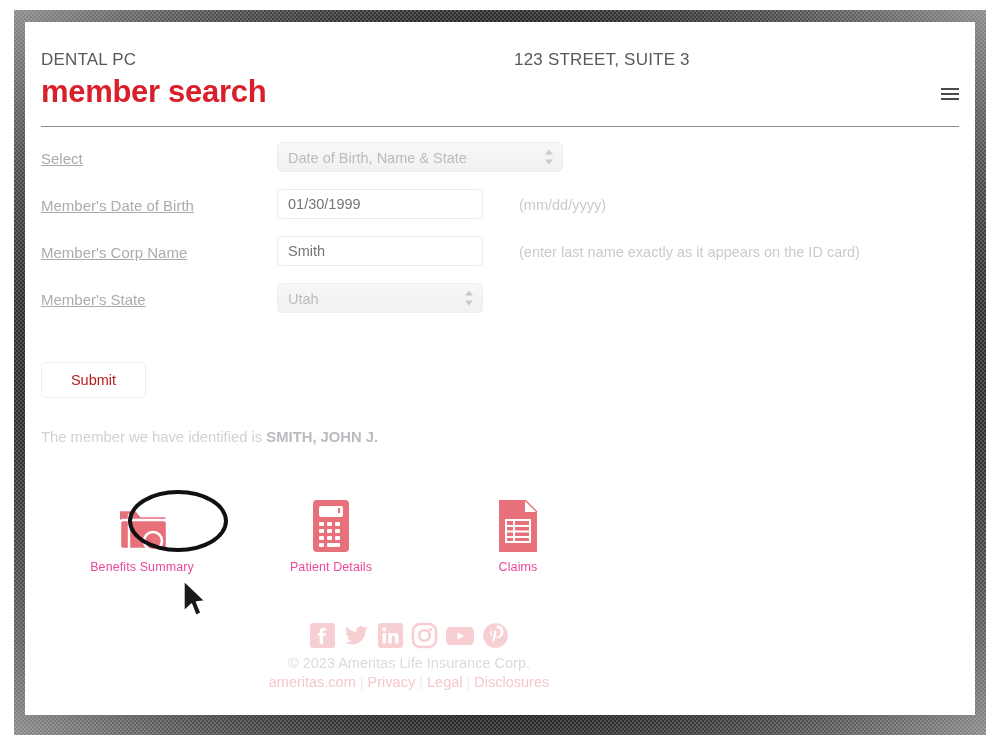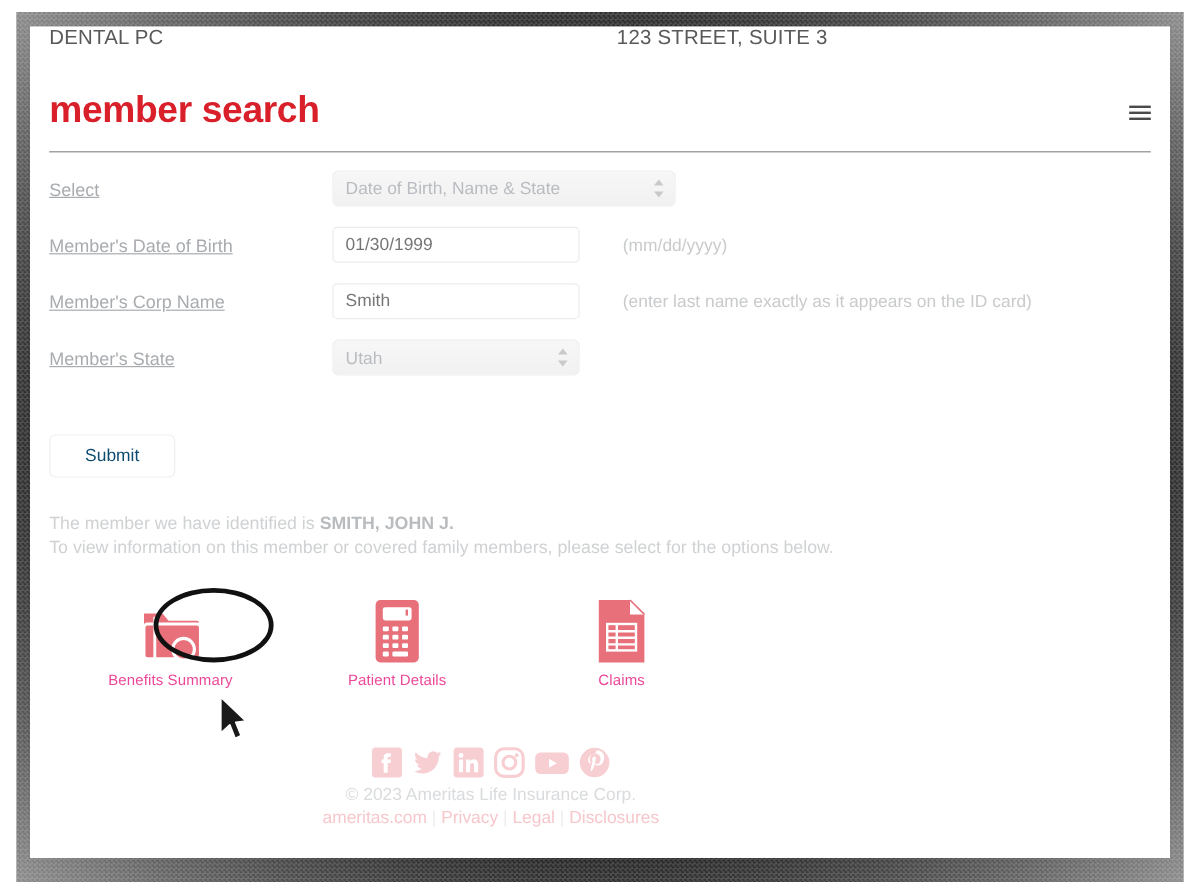--- a/index.html
+++ b/index.html
@@ -32,21 +32,21 @@
   
   #page {
     position: absolute;
     left: 25px; top: 22px;
     width: 950px; height: 693px;
     background: #ffffff;
     overflow: hidden;
   }
 
   
-  .hdr-row { position: absolute; left: 16px; top: 0; width: 918px; height: 30px; }
+  .hdr-row { position: absolute; left: 16px; top: 28px; width: 918px; height: 30px; }
   .practice-name {
     position: absolute; left: 0; top: 0;
     font-size: 17px; color: #58595b; letter-spacing: 0.2px;
   }
   .practice-addr {
     position: absolute; left: 473px; top: 0;
     font-size: 17px; color: #58595b; letter-spacing: 0.2px;
   }
 
   .title-row { position: absolute; left: 16px; top: 52px; width: 918px; height: 50px; }
@@ -112,21 +112,21 @@
     position: absolute; left: 478px; top: 10px;
     font-size: 14.5px; color: #c8cacc;
   }
 
   
   .submit-btn {
     position: absolute; left: 16px; top: 340px;
     width: 105px; height: 36px;
     border: 1px solid #efefef; border-radius: 5px;
     background: #ffffff;
-    color: #0c4a6e; font-size: 14.5px;
+    color: #b91c1c; font-size: 14.5px;
     display: flex; align-items: center; justify-content: center;
     cursor: pointer;
     font-family: "Liberation Sans", sans-serif;
     text-align: right;
   }
 
   
   .result { position: absolute; left: 16px; top: 405px; width: 900px; }
   .result-line {
     font-size: 14.8px; color: #cfd1d3; line-height: 20px;
@@ -233,21 +233,20 @@
       </div>
     </div>
   </div>
 
   <div class="submit-btn">Submit</div>
 
   <div class="result">
     <div class="result-line">
       <span>The member we have identified is </span><b>SMITH, JOHN J.</b>
     </div>
-    <div class="result-line">To view information on this member or covered family members, please select for the options below.</div>
   </div>
 
   <div class="options">
 
     <div class="opt" style="left:36px; top:0;">
       <div class="opt-ico">
         <svg width="52" height="54" viewBox="0 0 52 54">
           <path d="M4 10 h16 l5 6 h23 a3 3 0 0 1 3 3 v3 H4 z" fill="#e8707b"></path>
           <rect x="4" y="20" width="47" height="29" rx="3" fill="#e8707b"></rect>
           <path d="M4 10 h16 l5 6 h23 a3 3 0 0 1 3 3 v3" fill="none" stroke="#fff" stroke-width="2.4"></path>

